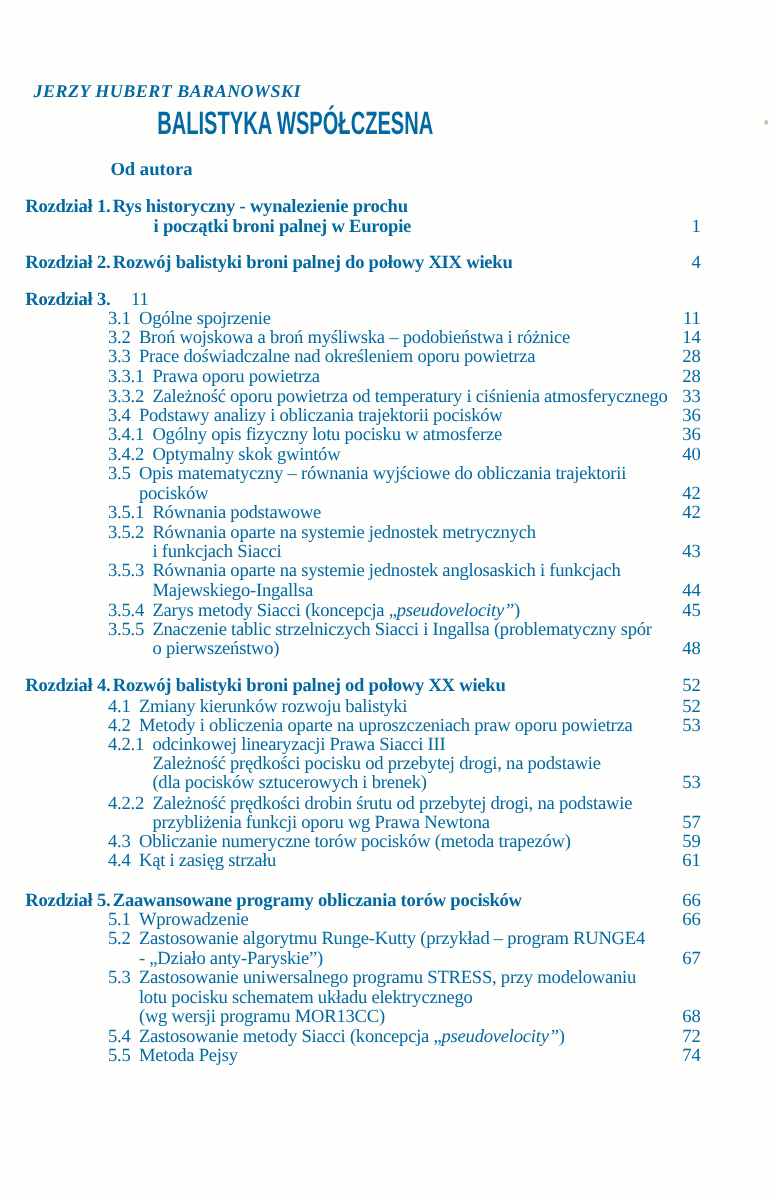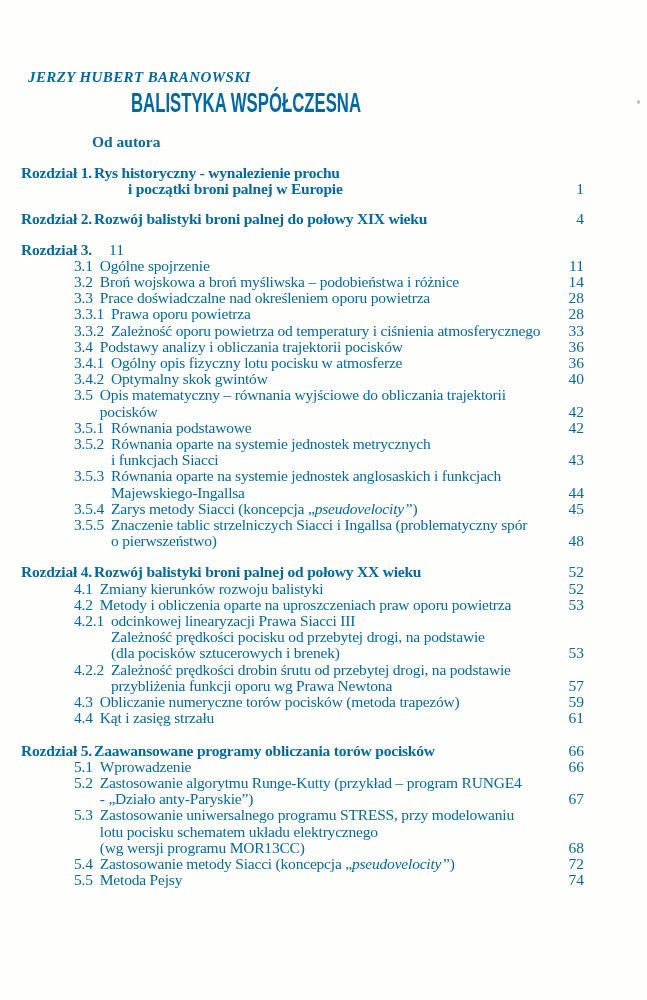--- a/index.html
+++ b/index.html
@@ -36,21 +36,21 @@
   .entry .page-num{
     flex:0 0 30px;text-align:right;align-self:flex-end;
     letter-spacing:0;font-weight:normal;
   }
   .entry.chapter{padding-left:20px;font-weight:bold;margin-top:14px;}
   .entry.chapter .label{flex:0 0 73px;}
   .entry.chapter:first-child{margin-top:0;}
   .entry.chapter[data-ch="3"]{}
   .entry.chapter[data-ch="4"]{margin-top:15px;}
   .entry.chapter[data-ch="5"]{margin-top:16px;}
-  .entry.section{padding-left:73px;font-weight:normal;}
+  .entry.section{padding-left:73px;font-weight:normal;margin-left:16px;}
   .entry.section .label{margin-right:7px;}
   .seg-i{font-style:italic;}
   .speck{
     position:absolute;left:637px;top:100px;width:3px;height:4px;
     background:#c9bda5;border-radius:50%;
   }
 </style>
 </head>
 <body>
 

